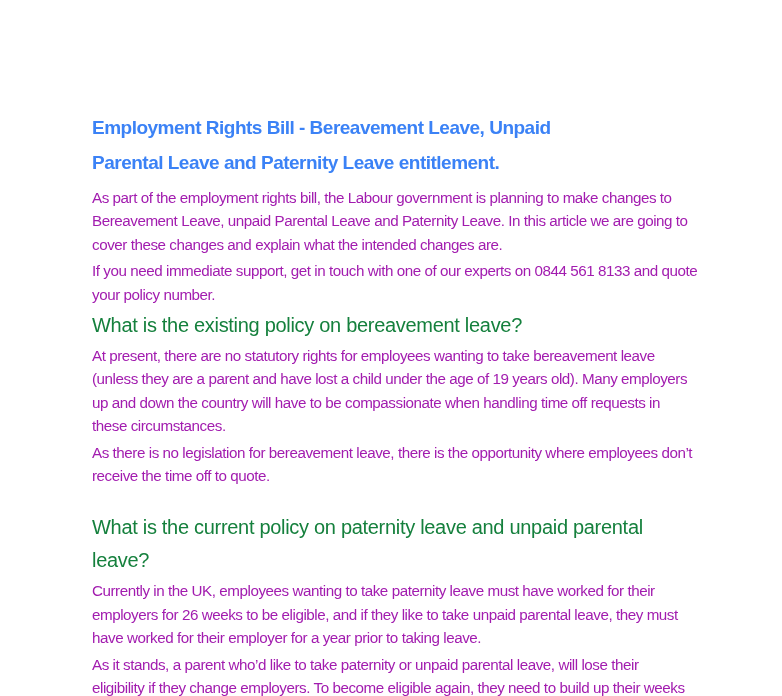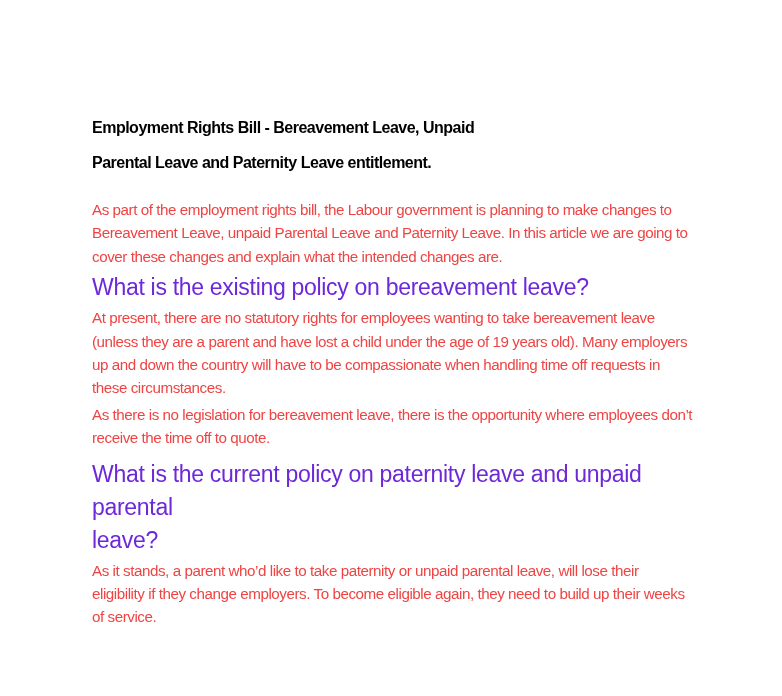--- a/index.html
+++ b/index.html
@@ -9,76 +9,81 @@
     background: #ffffff;
     overflow: hidden;
     font-family: "Liberation Sans", "DejaVu Sans", sans-serif;
   }
   .article {
     padding: 110px 0 0 92px;
     width: 714px;
   }
   .article-title {
     width: 640px;
-    font-size: 16px;
+    font-size: 19px;
     line-height: 35px;
     font-weight: 600;
     letter-spacing: -0.5px;
-    color: #000000;
+    color: #3b82f6;
     white-space: pre-line;
-    margin-bottom: 18px;
+    margin-bottom: 6px;
   }
   .body-paragraph {
     width: 622px;
     font-size: 15.2px;
     line-height: 23.4px;
     font-weight: 400;
     letter-spacing: -0.45px;
-    color: #ef4444;
+    color: #a21caf;
     white-space: pre-line;
     margin-bottom: 3px;
   }
   .section-heading {
     width: 622px;
-    font-size: 23px;
+    font-size: 20px;
     line-height: 33px;
     font-weight: 400;
     letter-spacing: -0.3px;
-    color: #6d28d9;
+    color: #15803d;
     white-space: pre-line;
     margin-bottom: 2px;
   }
   .section-heading.gap-above {
-    margin-top: 8px;
+    margin-top: 24px;
   }
 </style>
 </head>
 <body>
 
 <div class="article">
 
   <h1 class="article-title">Employment Rights Bill - Bereavement Leave, Unpaid
 Parental Leave and Paternity Leave entitlement.</h1>
 
   <p class="body-paragraph">As part of the employment rights bill, the Labour government is planning to make changes to
 Bereavement Leave, unpaid Parental Leave and Paternity Leave. In this article we are going to
 cover these changes and explain what the intended changes are.</p>
 
+  <p class="body-paragraph">If you need immediate support, get in touch with one of our experts on 0844 561 8133 and quote
+your policy number.</p>
 
   <h2 class="section-heading">What is the existing policy on bereavement leave?</h2>
 
   <p class="body-paragraph">At present, there are no statutory rights for employees wanting to take bereavement leave
 (unless they are a parent and have lost a child under the age of 19 years old). Many employers
 up and down the country will have to be compassionate when handling time off requests in
 these circumstances.</p>
 
   <p class="body-paragraph">As there is no legislation for bereavement leave, there is the opportunity where employees don’t
 receive the time off to quote.</p>
 
   <h2 class="section-heading gap-above">What is the current policy on paternity leave and unpaid parental
 leave?</h2>
 
+  <p class="body-paragraph">Currently in the UK, employees wanting to take paternity leave must have worked for their
+employers for 26 weeks to be eligible, and if they like to take unpaid parental leave, they must
+have worked for their employer for a year prior to taking leave.</p>
 
   <p class="body-paragraph">As it stands, a parent who’d like to take paternity or unpaid parental leave, will lose their
 eligibility if they change employers. To become eligible again, they need to build up their weeks
 of service.</p>
 
 </div>
 
 </body></html>

